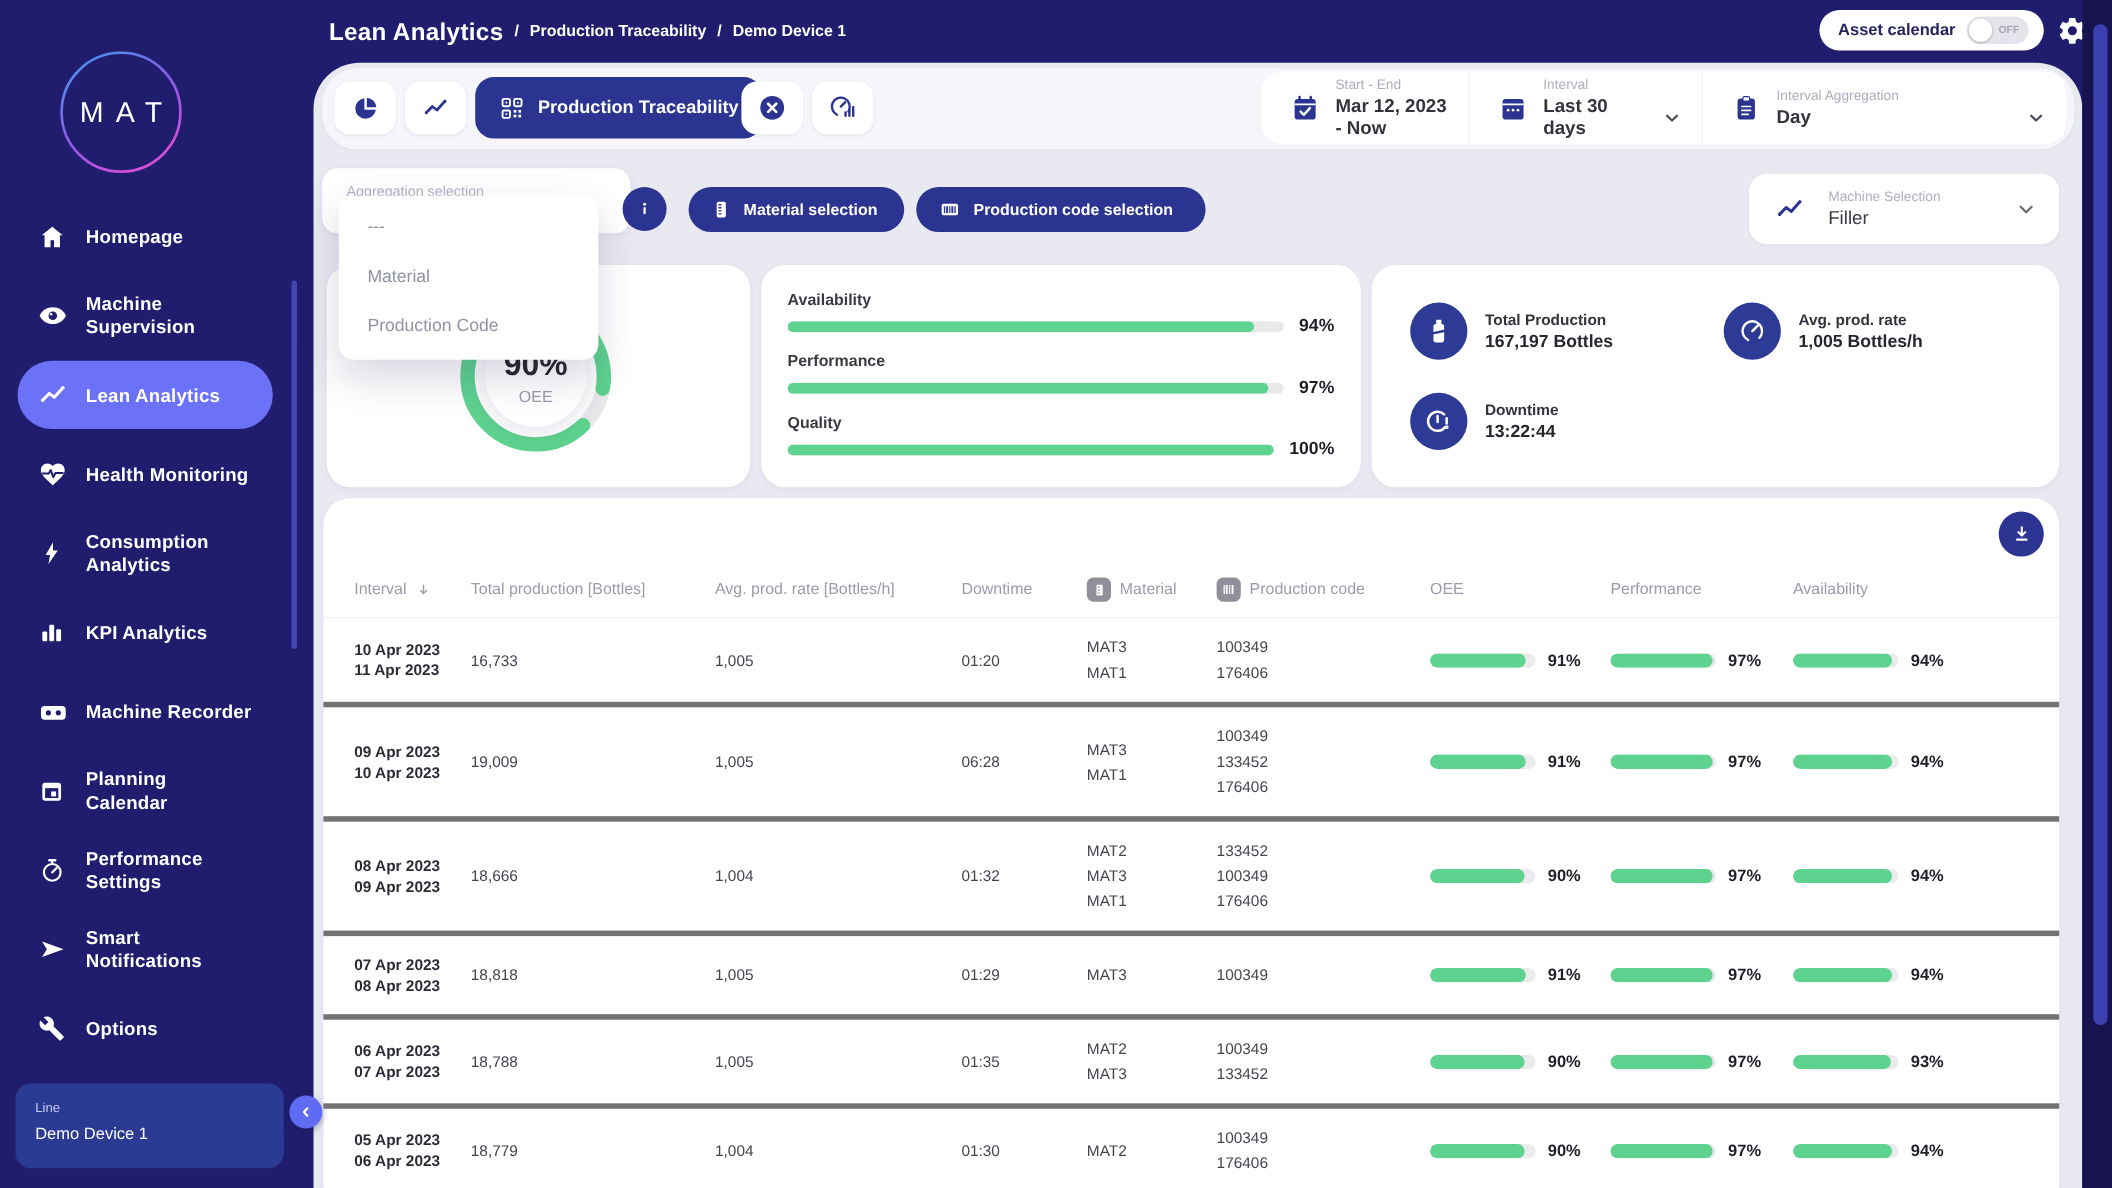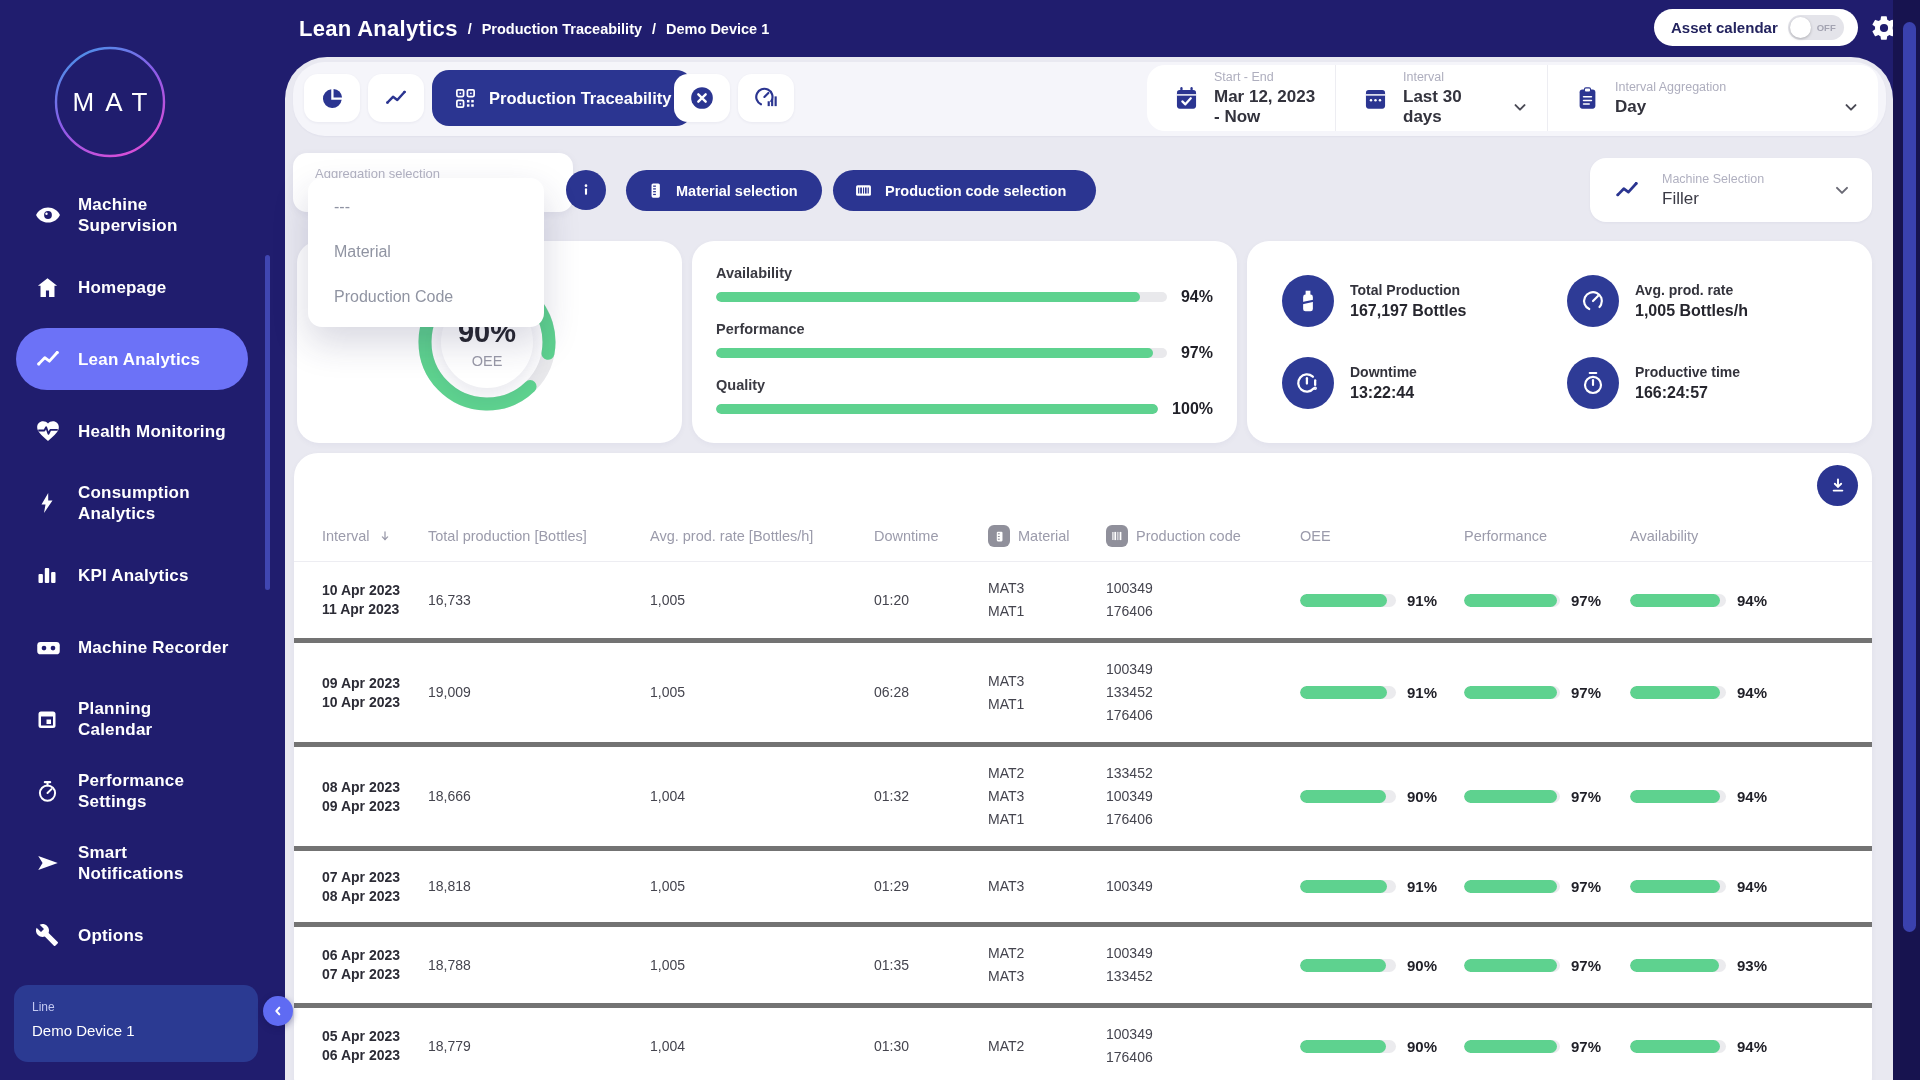--- a/index.html
+++ b/index.html
@@ -136,36 +136,36 @@
         </linearGradient>
       </defs>
       <circle cx="56" cy="56" r="54" fill="none" stroke="url(#lg)" stroke-width="2.4"></circle>
     </svg>
     <div class="logo-text">MAT</div>
   </div>
 
   <div class="nav">
     <div class="nav-item">
       <span class="nicon">
+        <svg width="25" height="25" viewBox="0 0 24 24" fill="currentColor">
+            <path d="M12 3 2.8 10.4h2.5V21h5.2v-6.2h3V21h5.2V10.4h2.5z"></path>
+          </svg>
+        </span>
+      <span class="nlabel">Homepage</span>
+    </div>
+    <div class="nav-item">
+      <span class="nicon">
         <svg width="26" height="26" viewBox="0 0 24 24">
             <path d="M12 5C7 5 2.7 7.9 1 12c1.7 4.1 6 7 11 7s9.3-2.9 11-7c-1.7-4.1-6-7-11-7z" fill="currentColor"></path>
             <circle cx="12" cy="12" r="3.6" fill="#201D6E"></circle>
             <circle cx="10.6" cy="10.8" r="1.1" fill="#fff"></circle>
           </svg>
         </span>
       <span class="nlabel">Machine
 Supervision</span>
-    </div>
-    <div class="nav-item">
-      <span class="nicon">
-        <svg width="25" height="25" viewBox="0 0 24 24" fill="currentColor">
-            <path d="M12 3 2.8 10.4h2.5V21h5.2v-6.2h3V21h5.2V10.4h2.5z"></path>
-          </svg>
-        </span>
-      <span class="nlabel">Homepage</span>
     </div>
     <div class="nav-item active">
       <span class="nicon">
         <svg width="26" height="26" viewBox="0 0 24 24" fill="none" stroke="currentColor" stroke-width="2.6" stroke-linecap="round" stroke-linejoin="round">
             <polyline points="3.5 16.5 9 10.8 13.3 14 20.5 6"></polyline>
             <circle cx="3.5" cy="16.5" r="1.4" fill="currentColor" stroke="none"></circle>
             <circle cx="20.5" cy="6" r="1.4" fill="currentColor" stroke="none"></circle>
           </svg>
         </span>
       <span class="nlabel">Lean Analytics</span>
@@ -544,33 +544,20 @@
             <line x1="11" y1="7.5" x2="11" y2="12.5"></line>
             <line x1="18.6" y1="9.5" x2="18.6" y2="13.8"></line>
             <circle cx="18.6" cy="16.9" r="0.6" fill="#fff"></circle>
           </svg>
         </span>
       <div class="stexts">
         <div class="slabel">Downtime</div>
         <div class="svalue">13:22:44</div>
       </div>
     </div>
-    <div class="stat">
-      <span class="sicon">
-        <svg width="26" height="26" viewBox="0 0 24 24" fill="none" stroke="#fff" stroke-width="2" stroke-linecap="round">
-            <circle cx="12" cy="13.8" r="7.4"></circle>
-            <line x1="9" y1="2.8" x2="15" y2="2.8"></line>
-            <line x1="12" y1="13.8" x2="12" y2="9.4"></line>
-          </svg>
-        </span>
-      <div class="stexts">
-        <div class="slabel">Productive time</div>
-        <div class="svalue">166:24:57</div>
-      </div>
-    </div>
   </div>
 
   <div class="card table-card">
     <div class="dl-btn">
       <span>
         <svg width="20" height="20" viewBox="0 0 24 24" fill="none" stroke="#fff" stroke-width="2.3" stroke-linecap="round" stroke-linejoin="round">
             <line x1="12" y1="4" x2="12" y2="12.5"></line>
             <polyline points="8.2 9.3 12 13.1 15.8 9.3"></polyline>
             <line x1="6.8" y1="17.5" x2="17.2" y2="17.5"></line>
           </svg>

